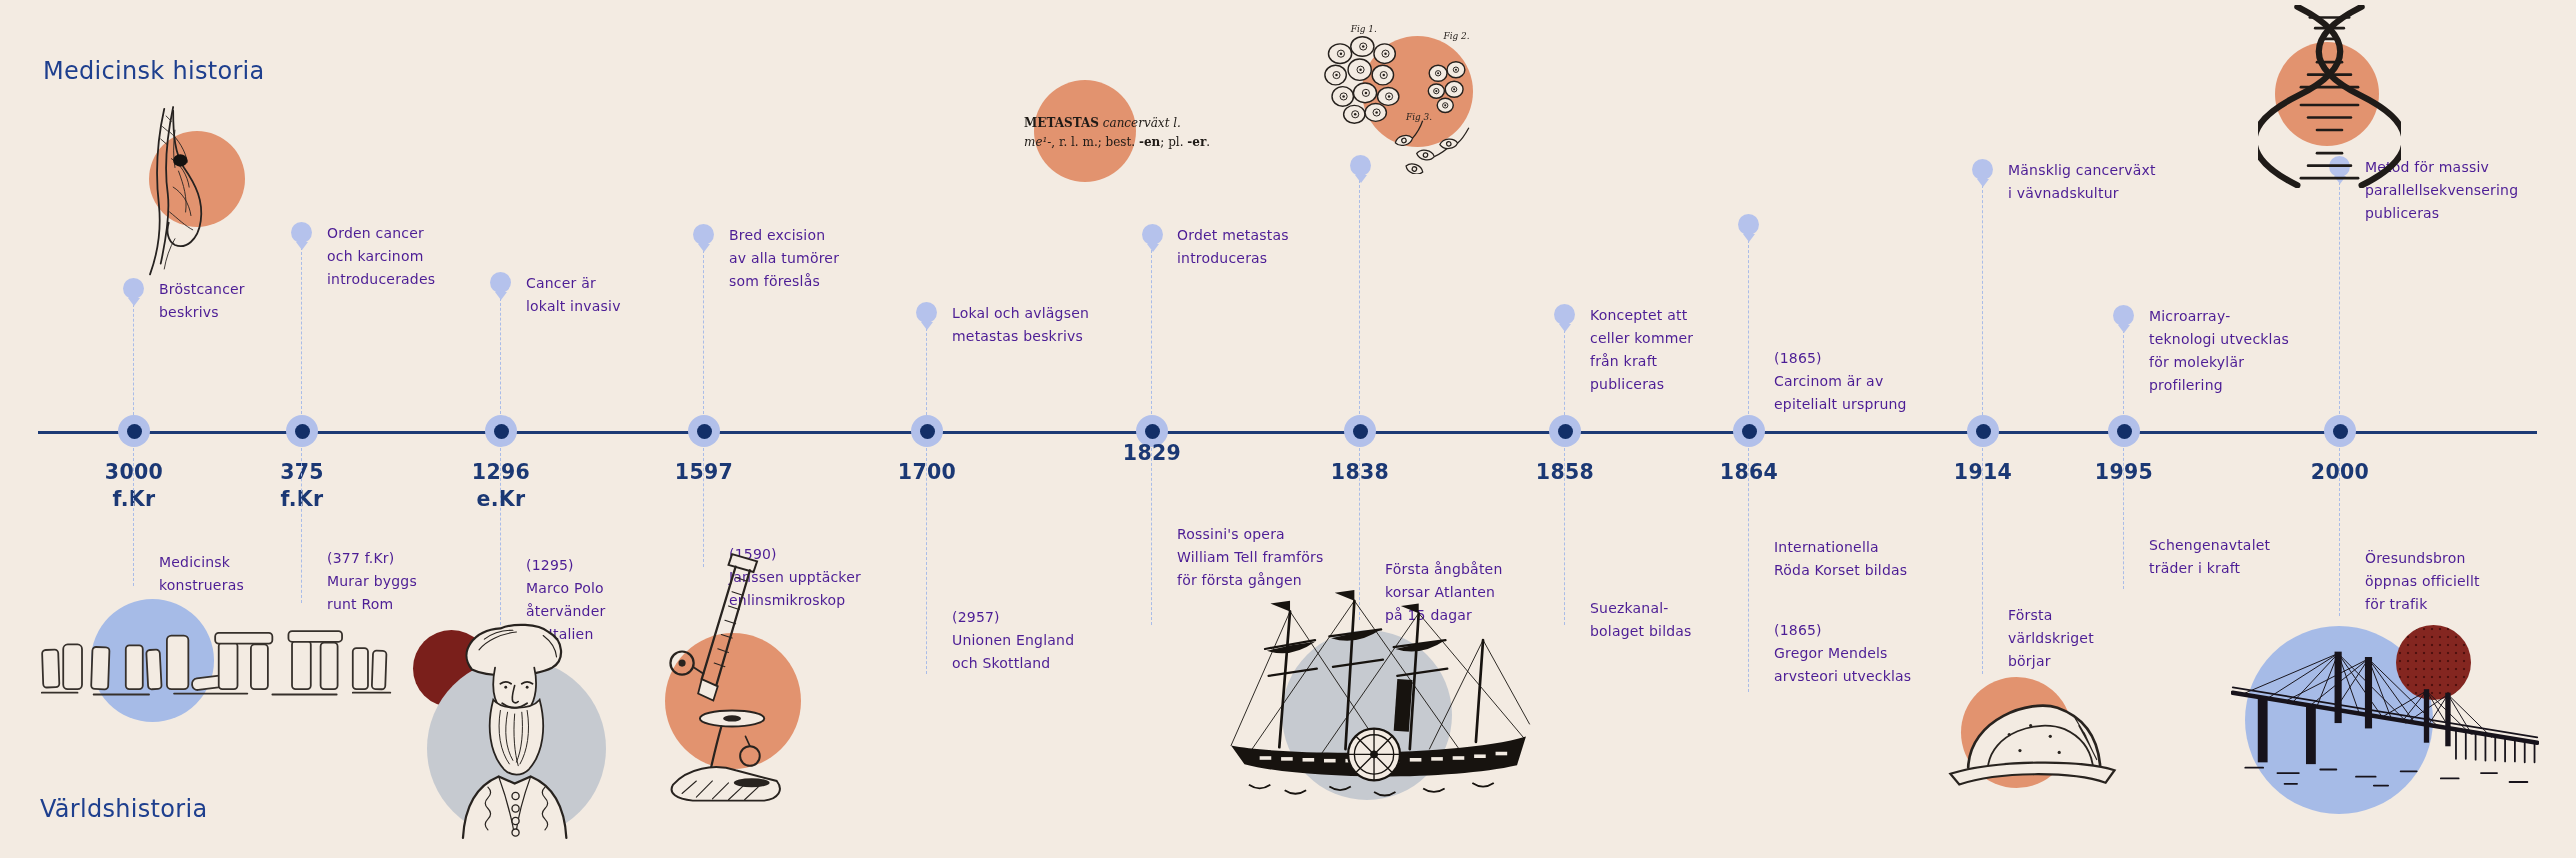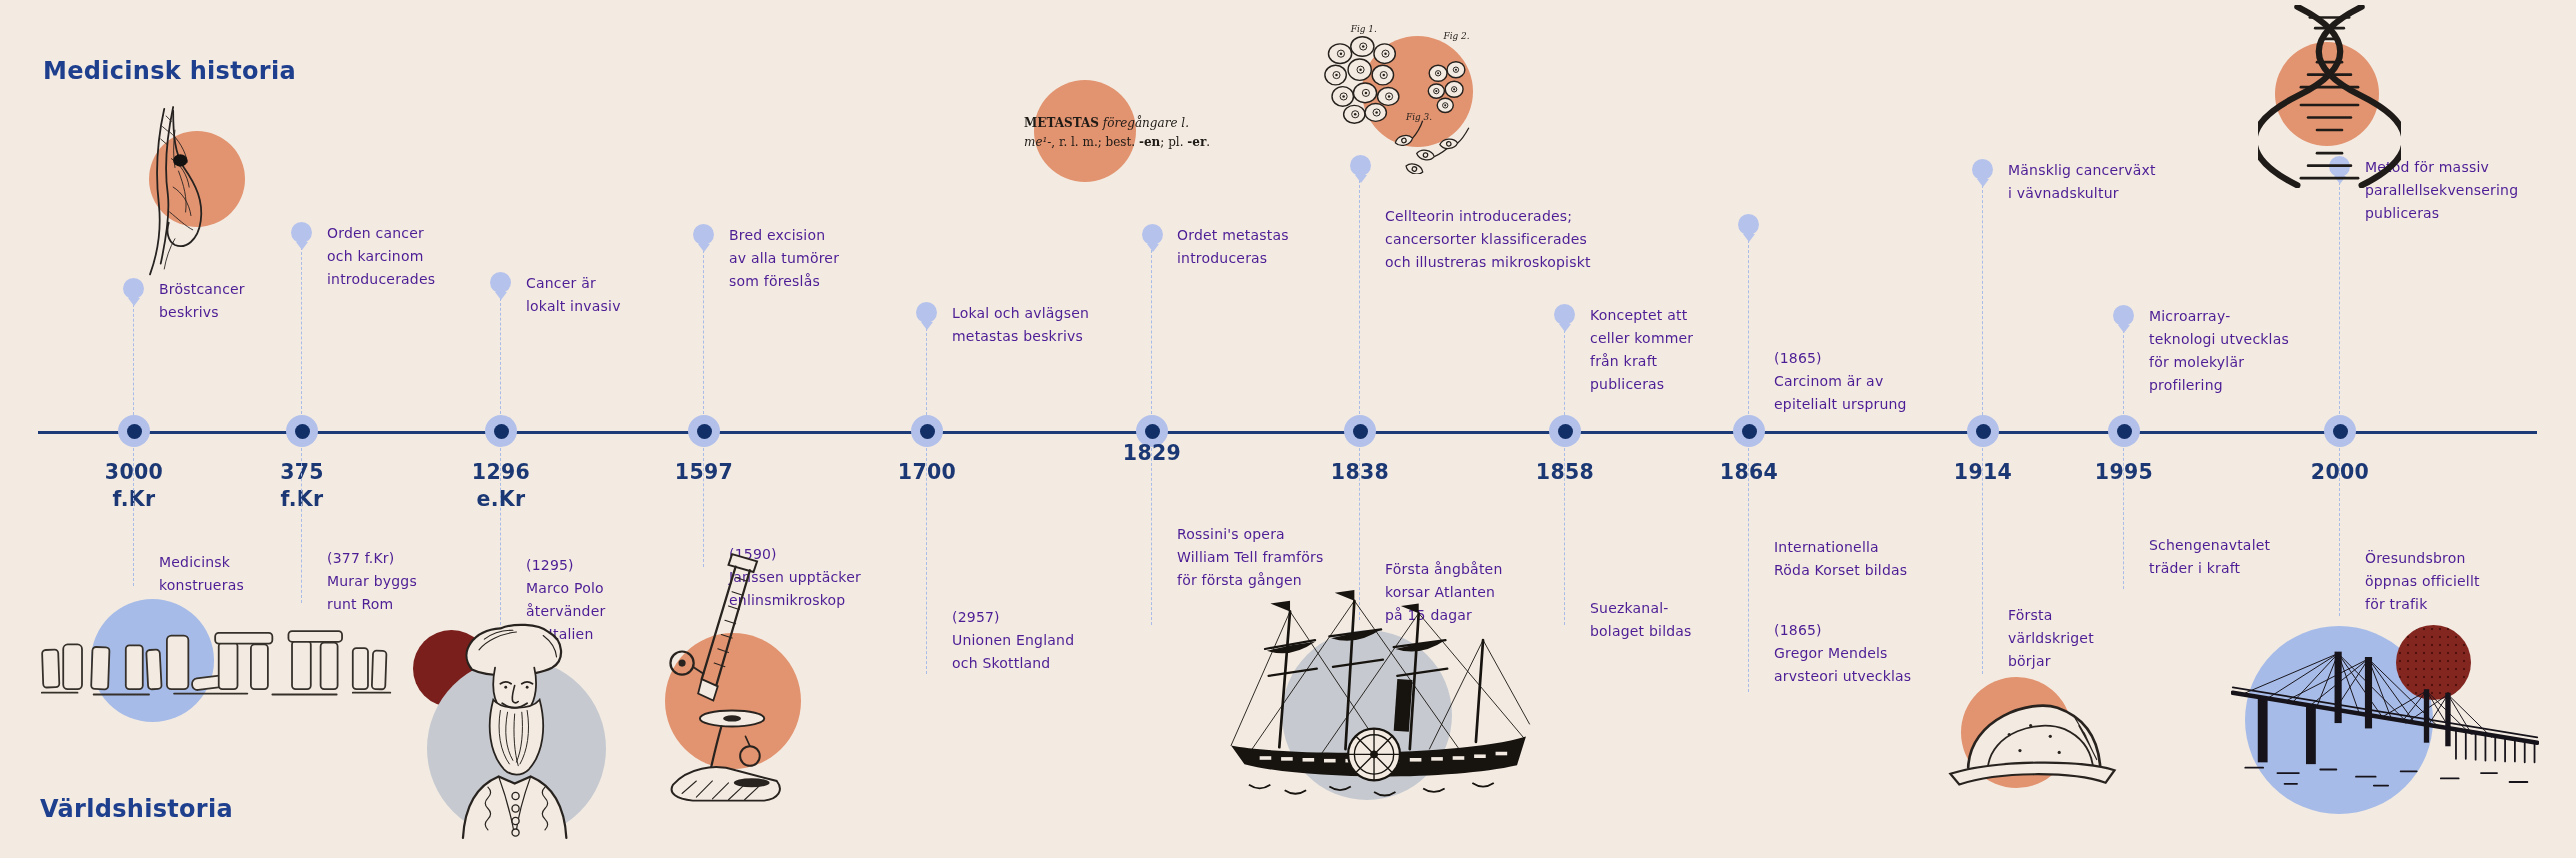--- a/index.html
+++ b/index.html
@@ -1,18 +1,18 @@
 <!DOCTYPE html>
 <html style="font-size:14.3px"><head>
 <meta charset="utf-8">
 <style>
   html,body{margin:0;padding:0;background:#ffffff;}
   .canvas{position:relative;width:2576px;height:866px;background:#f3ebe2;overflow:hidden;
           font-family:"DejaVu Sans","Liberation Sans",sans-serif;}
-  .title{position:absolute;font-size:24px;font-weight:bold;color:#1e3f8e;letter-spacing:0.3px;}
+  .title{position:absolute;font-size:24px;font-weight:normal;color:#1e3f8e;letter-spacing:0.3px;}
   .tl-line{position:absolute;height:2.7px;background:#1c3a75;}
   .dot{position:absolute;width:32px;height:32px;border-radius:50%;background:#b2c0ea;
        display:flex;align-items:center;justify-content:center;}
   .dot i{width:15px;height:15px;border-radius:50%;background:#132f68;}
   .year{position:absolute;transform:translateX(-50%);text-align:center;color:#1b3874;
         font-size:20.5px;font-weight:bold;line-height:27px;letter-spacing:0.3px;white-space:nowrap;}
   .pin{position:absolute;width:21.4px;height:21.4px;border-radius:50%;background:#b5c2ec;}
   .pin::after{content:"";position:absolute;left:50%;bottom:-6.3px;transform:translateX(-50%);
         border:6.3px solid transparent;border-top:8px solid #b5c2ec;border-bottom:none;}
   .vdash{position:absolute;width:0;border-left:1.8px dashed #a9bce8;}
@@ -175,25 +175,20 @@
       <div>som föreslås</div>
     </div>
   <div class="evt" style="left:952px;top:302px">
       <div>Lokal och avlägsen</div>
       <div>metastas beskrivs</div>
     </div>
   <div class="evt" style="left:1177px;top:224px">
       <div>Ordet metastas</div>
       <div>introduceras</div>
     </div>
-  <div class="evt" style="left:1385px;top:205px">
-      <div>Cellteorin introducerades;</div>
-      <div>cancersorter klassificerades</div>
-      <div>och illustreras mikroskopiskt</div>
-    </div>
   <div class="evt" style="left:1590px;top:304px">
       <div>Konceptet att</div>
       <div>celler kommer</div>
       <div>från kraft</div>
       <div>publiceras</div>
     </div>
   <div class="evt" style="left:1774px;top:347px">
       <div>(1865)</div>
       <div>Carcinom är av</div>
       <div>epitelialt ursprung</div>
@@ -284,21 +279,21 @@
       <div>Schengenavtalet</div>
       <div>träder i kraft</div>
     </div>
   <div class="evt" style="left:2365px;top:547px">
       <div>Öresundsbron</div>
       <div>öppnas officiellt</div>
       <div>för trafik</div>
     </div>
 
   <div class="dict" style="left:1024px;top:114px">
-    <div><b>METASTAS</b> <i>föregångare l.</i></div>
+    <div><b>METASTAS</b> <i>cancerväxt l.</i></div>
     <div><i>me¹-</i><span>, r. l. m.; best. </span><b>-en</b><span>; pl. </span><b>-er</b><span>.</span></div>
   </div>
 
   <svg class="illu" style="left:134px;top:105px" width="89" height="174" viewBox="0 0 100 195">
     <g fill="none" stroke="#262220" stroke-width="2" stroke-linecap="round">
       <path d="M34 4 C26 40 24 78 28 112 C31 142 26 168 18 190"></path>
       <path d="M44 2 C36 40 34 72 38 100 C40 118 36 150 30 178"></path>
       <path d="M44 6 C44 34 46 54 56 70 C70 90 78 108 75 130 C72 152 58 162 46 157 C38 153 36 142 39 132"></path>
       <g stroke-width="1">
         <path d="M40 30 C50 38 58 52 60 64"></path>

